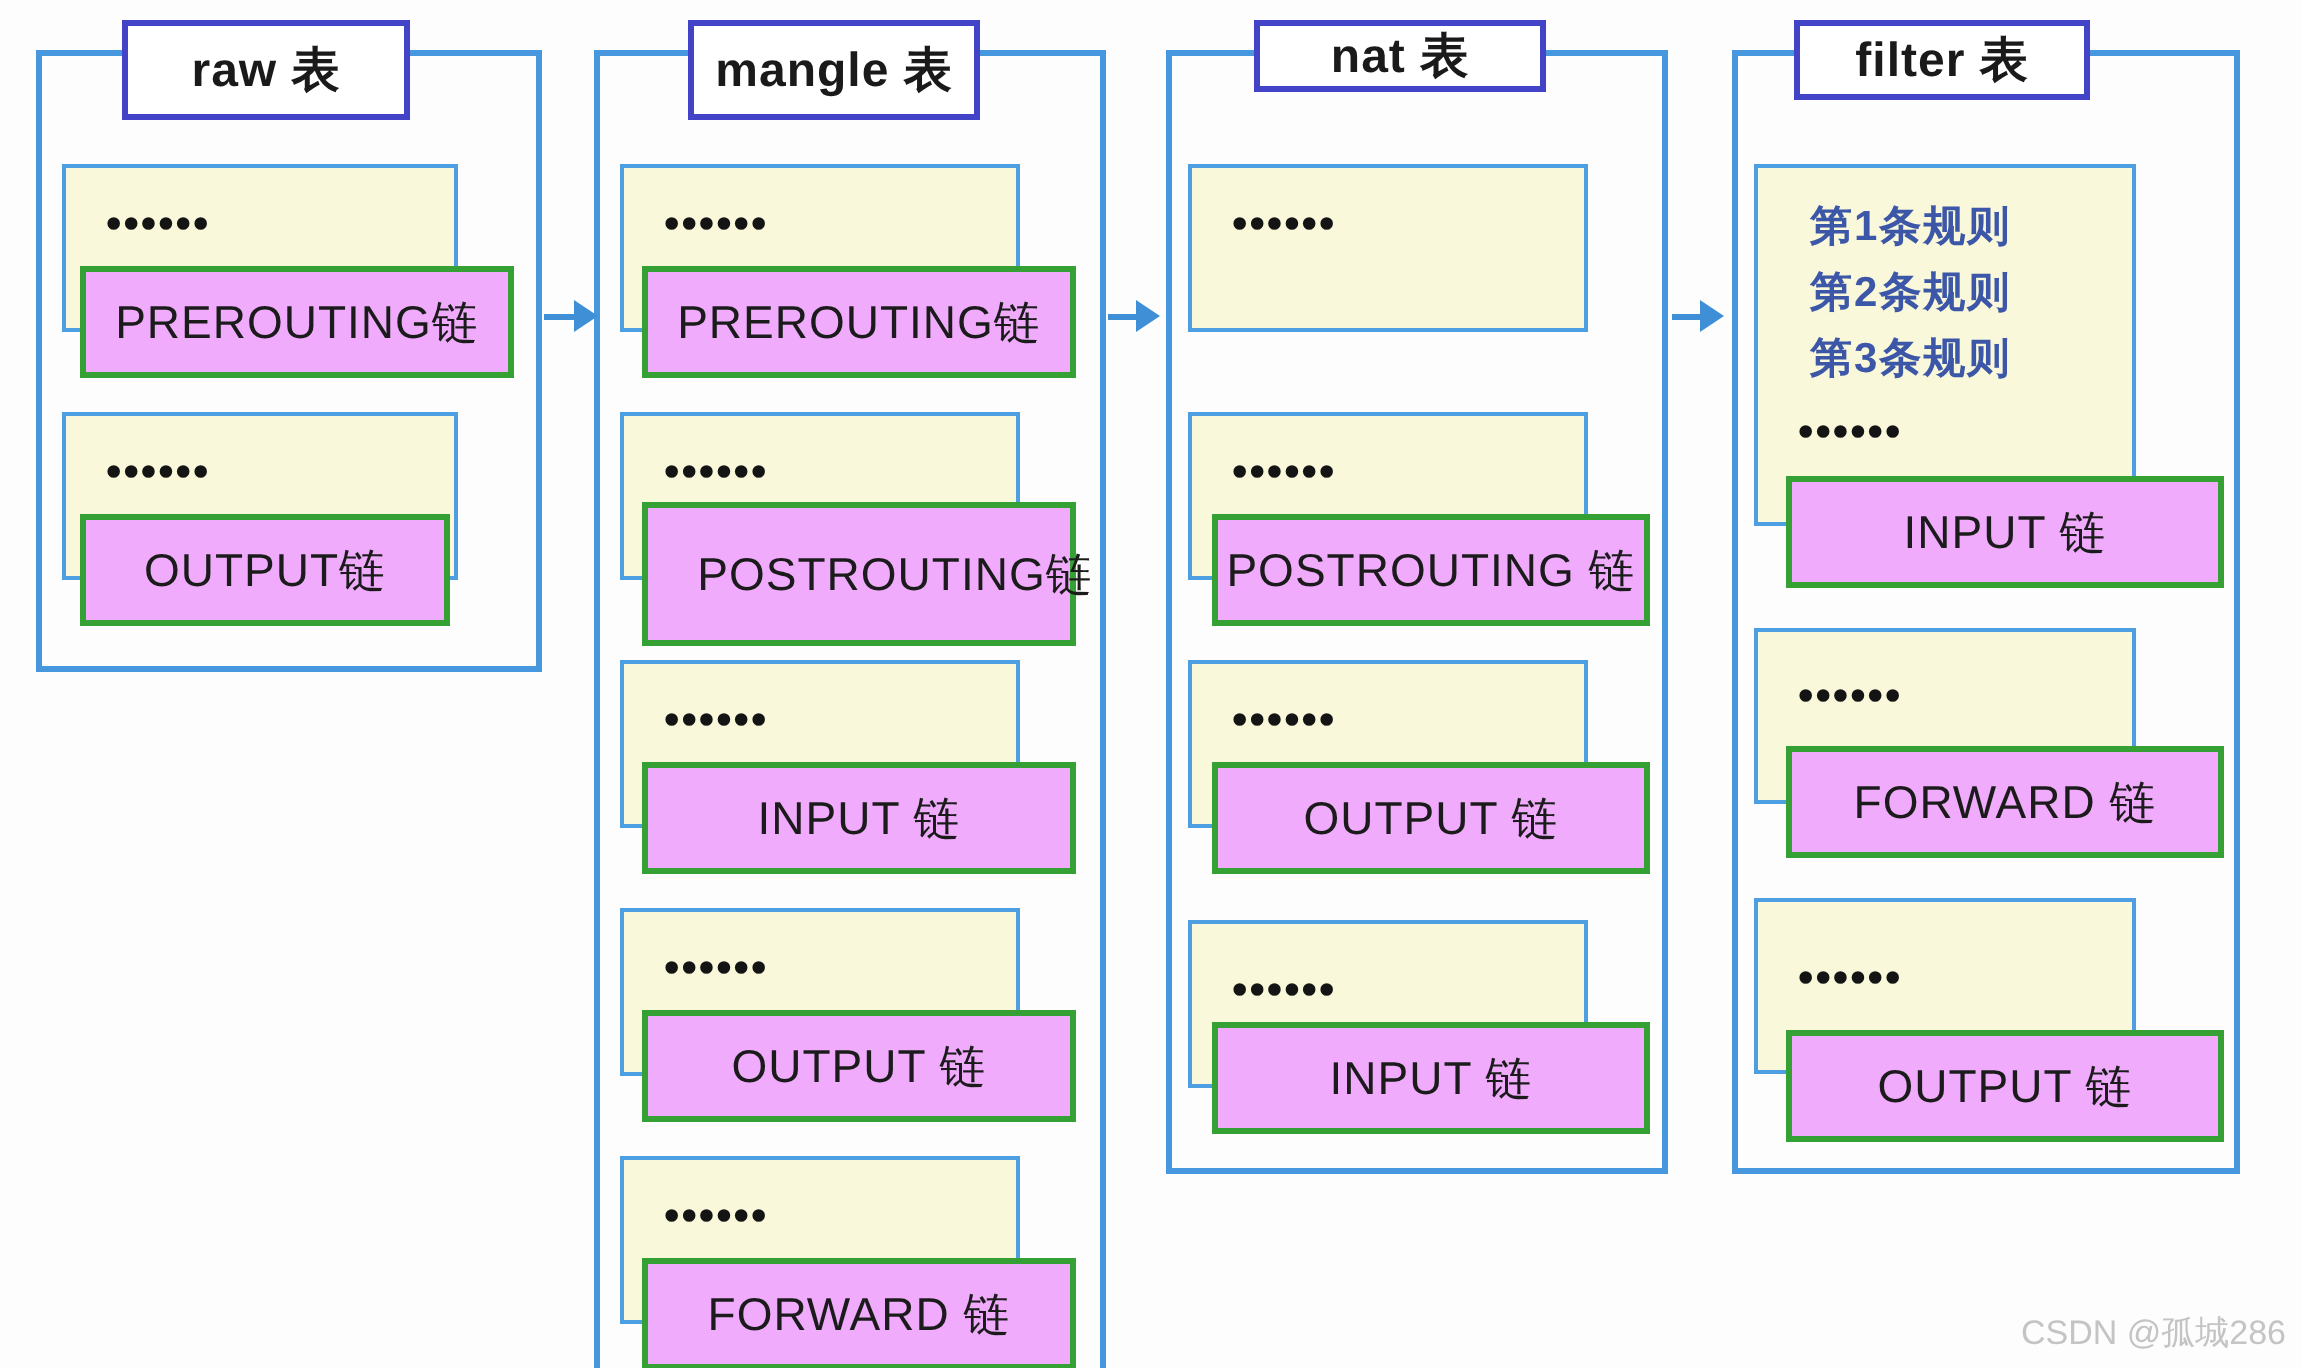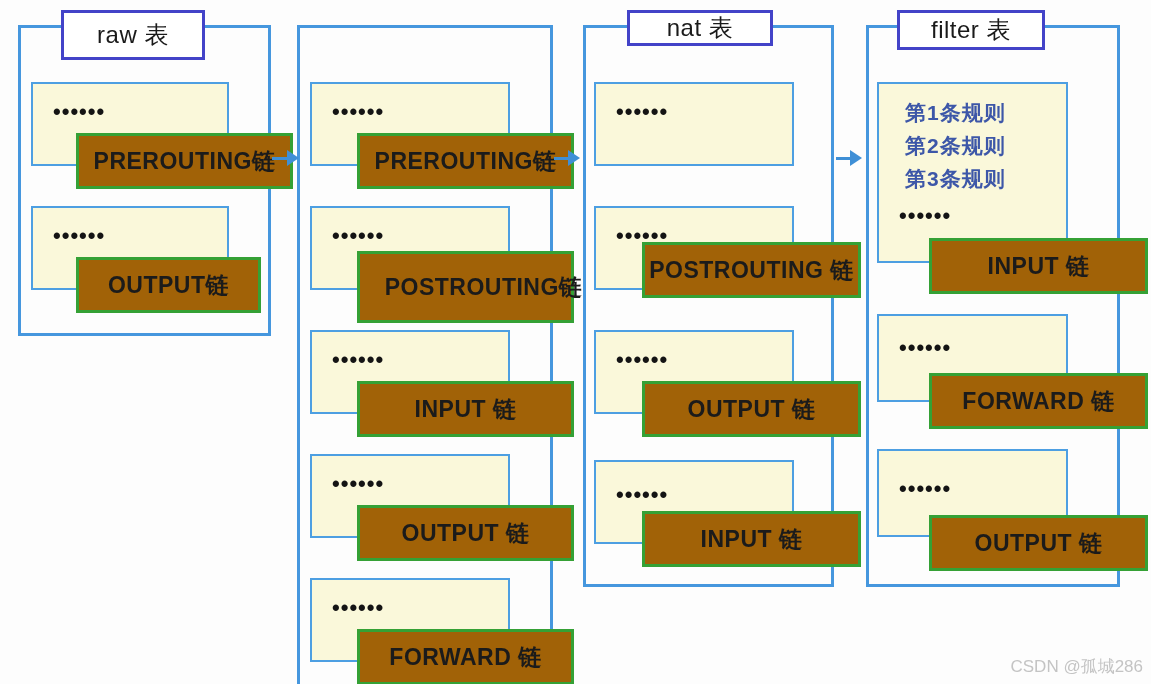--- a/index.html
+++ b/index.html
@@ -18,53 +18,52 @@
     background: transparent;
   }
   .title {
     position: absolute;
     border: 3px solid #4343c8;
     background: #ffffff;
     display: flex;
     align-items: center;
     justify-content: center;
     font-size: 24px;
-    font-weight: normal;
+    font-weight: bold;
     color: #1a1a1a;
     z-index: 6;
     letter-spacing: 0.5px;
   }
   .grp { position: absolute; }
   .rules {
     position: absolute;
     background: #faf8da;
     border: 2px solid #4d9fe2;
   }
   .dots {
     position: absolute;
     font-size: 22px;
     line-height: 12px;
     letter-spacing: 1px;
     font-weight: bold;
     color: #141414;
   }
   .chain {
     position: absolute;
-    background: #a16207;
+    background: #f0abfc;
     border: 3px solid #35a135;
     display: flex;
     align-items: center;
     justify-content: center;
     font-size: 23px;
-    font-weight: 700;
+    font-weight: 400;
     color: #1b1b1b;
     letter-spacing: 0.5px;
     z-index: 2;
     white-space: nowrap;
-    margin-left: 36px;
   }
   .rule-line {
     position: absolute;
     font-size: 21px;
     font-weight: 600;
     color: #3d57a8;
     letter-spacing: 1px;
     white-space: nowrap;
   }
   .arrow { position: absolute; z-index: 4; }
@@ -87,20 +86,21 @@
 <body>
 
 <div class="page">
 
   <div class="tbl" style="left:18px; top:25px; width:253px; height:311px;"></div>
   <div class="tbl" style="left:297px; top:25px; width:256px; height:700px;"></div>
   <div class="tbl" style="left:583px; top:25px; width:251px; height:562px;"></div>
   <div class="tbl" style="left:866px; top:25px; width:254px; height:562px;"></div>
 
   <div class="title" style="left:61px; top:10px; width:144px; height:50px;">raw 表</div>
+  <div class="title" style="left:344px; top:10px; width:146px; height:50px;">mangle 表</div>
   <div class="title" style="left:627px; top:10px; width:146px; height:36px;">nat 表</div>
   <div class="title" style="left:897px; top:10px; width:148px; height:40px;">filter 表</div>
 
   <div class="arrow" style="left:272px; top:150px; width:28px; height:16px;">
     <div class="stem" style="width:17px;"></div>
     <div class="head" style="left:15px;"></div>
   </div>
   <div class="arrow" style="left:554px; top:150px; width:27px; height:16px;">
     <div class="stem" style="width:16px;"></div>
     <div class="head" style="left:14px;"></div>
@@ -156,21 +156,21 @@
 
   <div class="grp" style="left:594px; top:82px; width:234px; height:112px;">
     <div class="rules" style="left:0; top:0; width:200px; height:84px;">
       <span class="dots" style="left:20px; top:22px;">••••••</span>
     </div>
   </div>
   <div class="grp" style="left:594px; top:206px; width:234px; height:112px;">
     <div class="rules" style="left:0; top:0; width:200px; height:84px;">
       <span class="dots" style="left:20px; top:22px;">••••••</span>
     </div>
-    <div class="chain" style="left:12px; top:36px; width:219px; height:56px;">POSTROUTING 链</div>
+    <div class="chain" style="left:12px; top:51px; width:219px; height:56px;">POSTROUTING 链</div>
   </div>
   <div class="grp" style="left:594px; top:330px; width:234px; height:112px;">
     <div class="rules" style="left:0; top:0; width:200px; height:84px;">
       <span class="dots" style="left:20px; top:22px;">••••••</span>
     </div>
     <div class="chain" style="left:12px; top:51px; width:219px; height:56px;">OUTPUT 链</div>
   </div>
   <div class="grp" style="left:594px; top:460px; width:234px; height:112px;">
     <div class="rules" style="left:0; top:0; width:200px; height:84px;">
       <span class="dots" style="left:20px; top:27px;">••••••</span>

